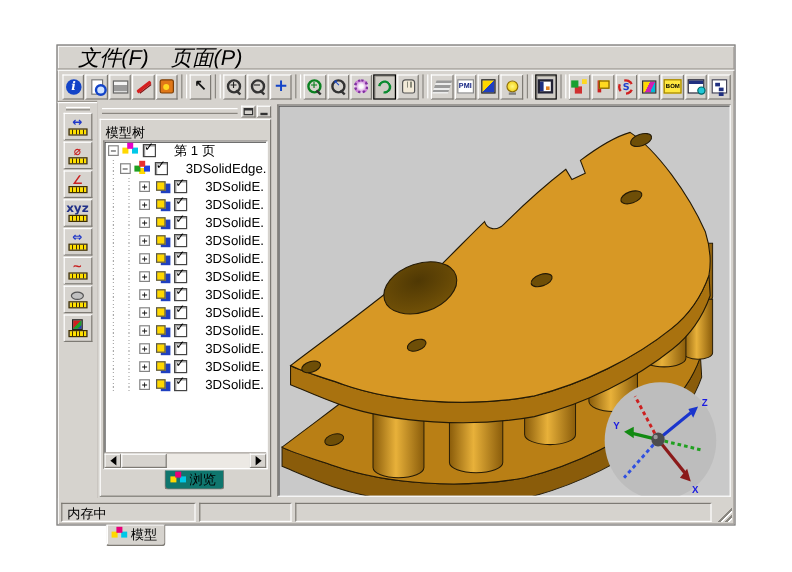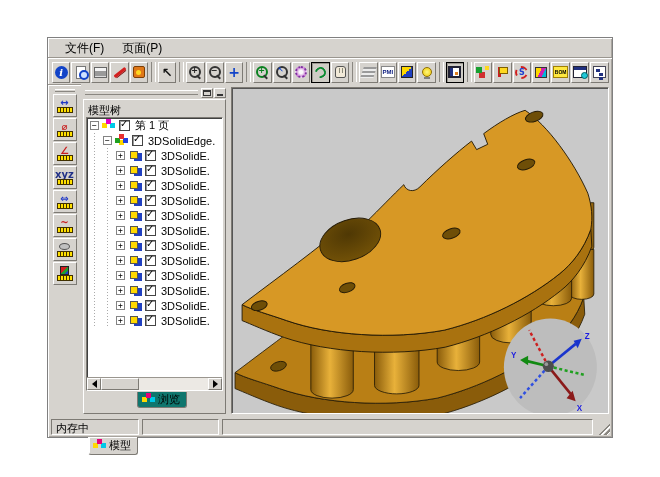--- a/index.html
+++ b/index.html
@@ -2,21 +2,21 @@
 <html><head>
 <meta charset="utf-8">
 <style>
   html,body{margin:0;padding:0;background:#fff;width:660px;height:477px;overflow:hidden;
     font-family:"Liberation Sans","DejaVu Sans",sans-serif;}
   *{box-sizing:border-box;}
   #app{position:absolute;left:47px;top:37px;width:566px;height:401px;background:#d6d3ce;
     border:1px solid #808080;box-shadow:inset 1px 1px 0 #fff, inset -1px -1px 0 #a8a49e;
     display:flex;flex-direction:column;}
   
-  .menubar{height:20px;display:flex;align-items:center;padding-left:8px;font-size:12px;color:#000;}
+  .menubar{height:20px;display:flex;align-items:center;padding-left:8px;font-size:18px;color:#000;font-style:italic;}
   .menu-item{padding:2px 9px;cursor:default;}
   
   .toolbar{height:27px;display:flex;align-items:center;padding:2px 2px 2px 4px;
     border-top:1px solid #fff;box-shadow:0 -1px 0 #9a968f;}
   .tbtn{width:20px;height:21px;display:flex;align-items:center;justify-content:center;
     border:1px solid;border-color:#fff #7d7a74 #7d7a74 #fff;background:#d6d3ce;margin-right:1px;}
   .tbtn.pressed{border-color:#000;background:#cfccc5;box-shadow:inset 1px 1px 0 #9a968f;}
   .tsep{width:5px;height:20px;margin:0 2px;border-left:1px solid #8a8781;border-right:1px solid #fff;}
   
   .ic{position:relative;display:flex;align-items:center;justify-content:center;
@@ -114,21 +114,21 @@
   .cbx{width:11px;height:11px;border:1px solid #444;background:#fff;margin:0 3px;flex:0 0 11px;
     position:relative;box-shadow:inset 1px 1px 0 #999;}
   .cbx::after{content:"✓";position:absolute;left:0px;top:-3px;font:bold 10px "DejaVu Sans",sans-serif;color:#000;}
   .node-ic{width:14px;height:13px;position:relative;flex:0 0 14px;}
   .node-ic.page::before{content:"";position:absolute;left:4px;top:0;width:5px;height:5px;background:#e800c8;
     box-shadow:-4px 4px 0 #ffd800, 4px 4px 0 #00c8e8;}
   .node-ic.asm::before{content:"";position:absolute;left:4px;top:0;width:5px;height:5px;background:#e83030;
     box-shadow:-4px 4px 0 #20a020, 4px 4px 0 #2040e0, 0 6px 0 #ffd800;}
   .node-ic.part::before{content:"";position:absolute;left:2px;top:2px;width:6px;height:6px;background:#ffd800;
     border:1px solid #555;box-shadow:4px 2px 0 #2040c0;}
-  .tlabel{margin-left:2px;color:#000;}
+  .tlabel{margin-left:12px;color:#000;}
   
   .hscroll{position:absolute;left:0;right:0;bottom:0;height:13px;background:#d6d3ce;display:flex;
     border-top:1px solid #9a968f;}
   .sb-btn{width:14px;height:12px;border:1px solid;border-color:#fff #7d7a74 #7d7a74 #fff;background:#d6d3ce;
     display:flex;align-items:center;justify-content:center;}
   .tri-l{width:0;height:0;border-style:solid;border-width:4px 5px 4px 0;border-color:transparent #000 transparent transparent;}
   .tri-r{width:0;height:0;border-style:solid;border-width:4px 0 4px 5px;border-color:transparent transparent transparent #000;}
   .sb-track{flex:1;background:#ece9e4;position:relative;}
   .sb-thumb{position:absolute;left:0;top:0;width:38px;height:12px;border:1px solid;
     border-color:#fff #7d7a74 #7d7a74 #fff;background:#d6d3ce;}
@@ -143,21 +143,21 @@
     box-shadow:-4px 4px 0 #ffd800, 4px 4px 0 #00c8e8;}
   
   .splitter{width:4px;}
   .viewport{flex:1;margin:2px 3px 2px 0;border:1px solid;border-color:#7d7a74 #fff #fff #7d7a74;
     box-shadow:inset 1px 1px 0 #555;position:relative;background:var(--vp-bg,#c9c9c9);}
   .viewport svg{position:absolute;inset:0;width:100%;height:100%;}
   
   .statusbar{height:21px;display:flex;align-items:center;gap:3px;padding:2px 2px 2px 3px;}
   .scell{height:16px;border:1px solid;border-color:#7d7a74 #fff #fff #7d7a74;background:#d6d3ce;
     font-size:11px;padding:1px 4px 0 4px;color:#000;overflow:hidden;}
-  .scell.c1{width:88px;}.scell.c2{width:77px;}.scell.c3{width:83px;}.scell.c4{flex:1;}
+  .scell.c1{width:112px;}.scell.c2{width:77px;}.scell.c3{width:83px;}.scell.c4{flex:1;}
   .grip{width:14px;height:14px;align-self:flex-end;
     background:
       linear-gradient(135deg,transparent 0 58%,#8a8781 58% 66%,#fff 66% 72%,transparent 72% 78%,#8a8781 78% 86%,#fff 86% 92%,transparent 92%);}
 </style>
 </head>
 <body>
 
 <div id="app">
 
   <div class="menubar">

